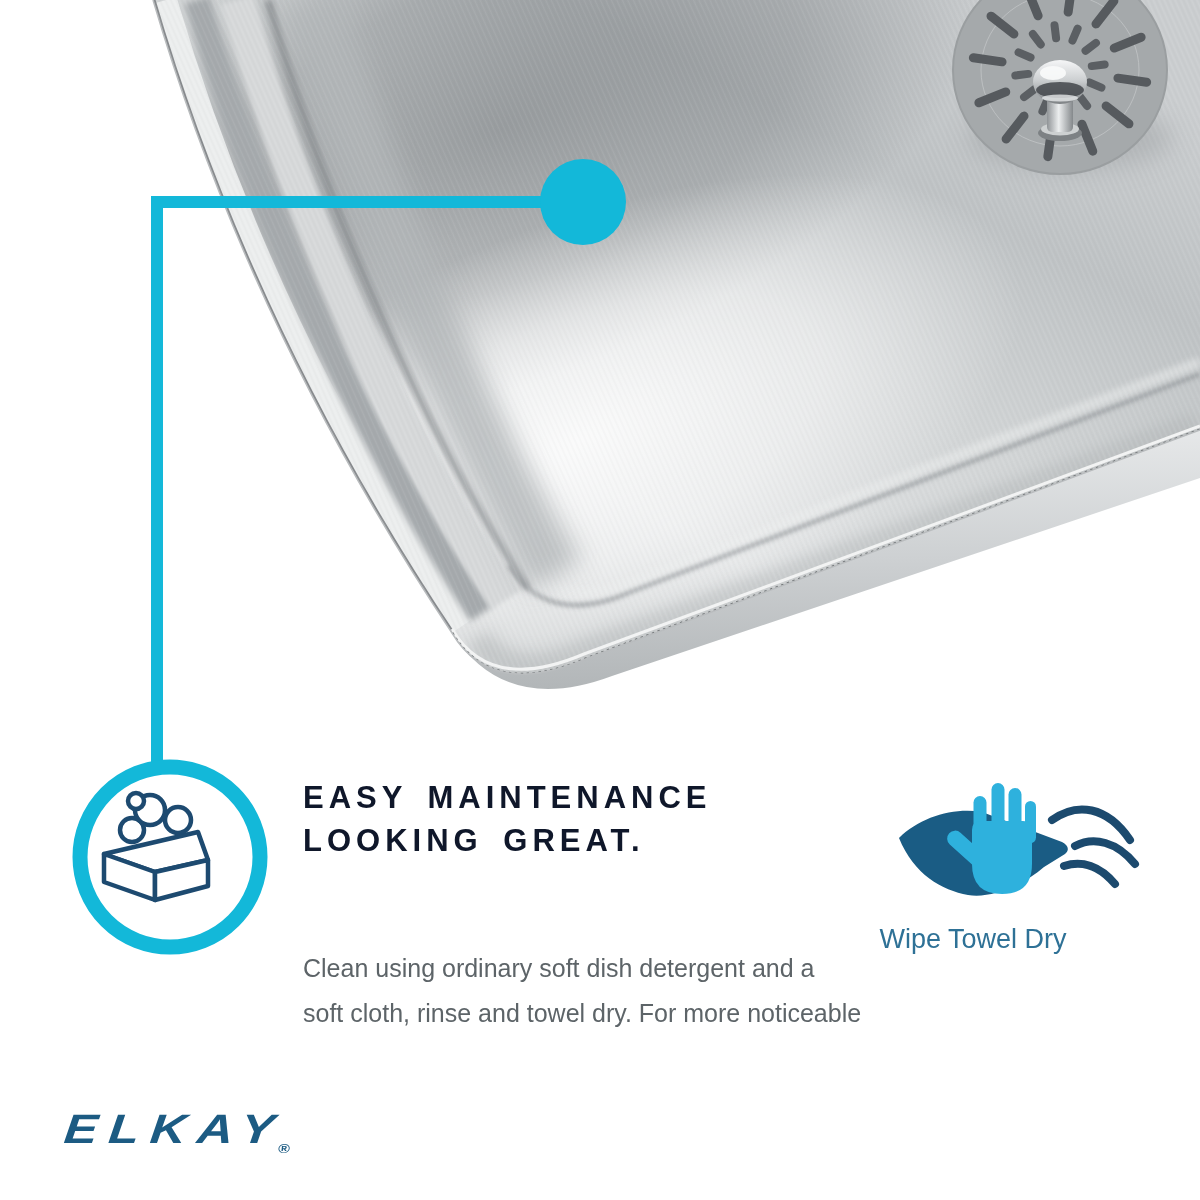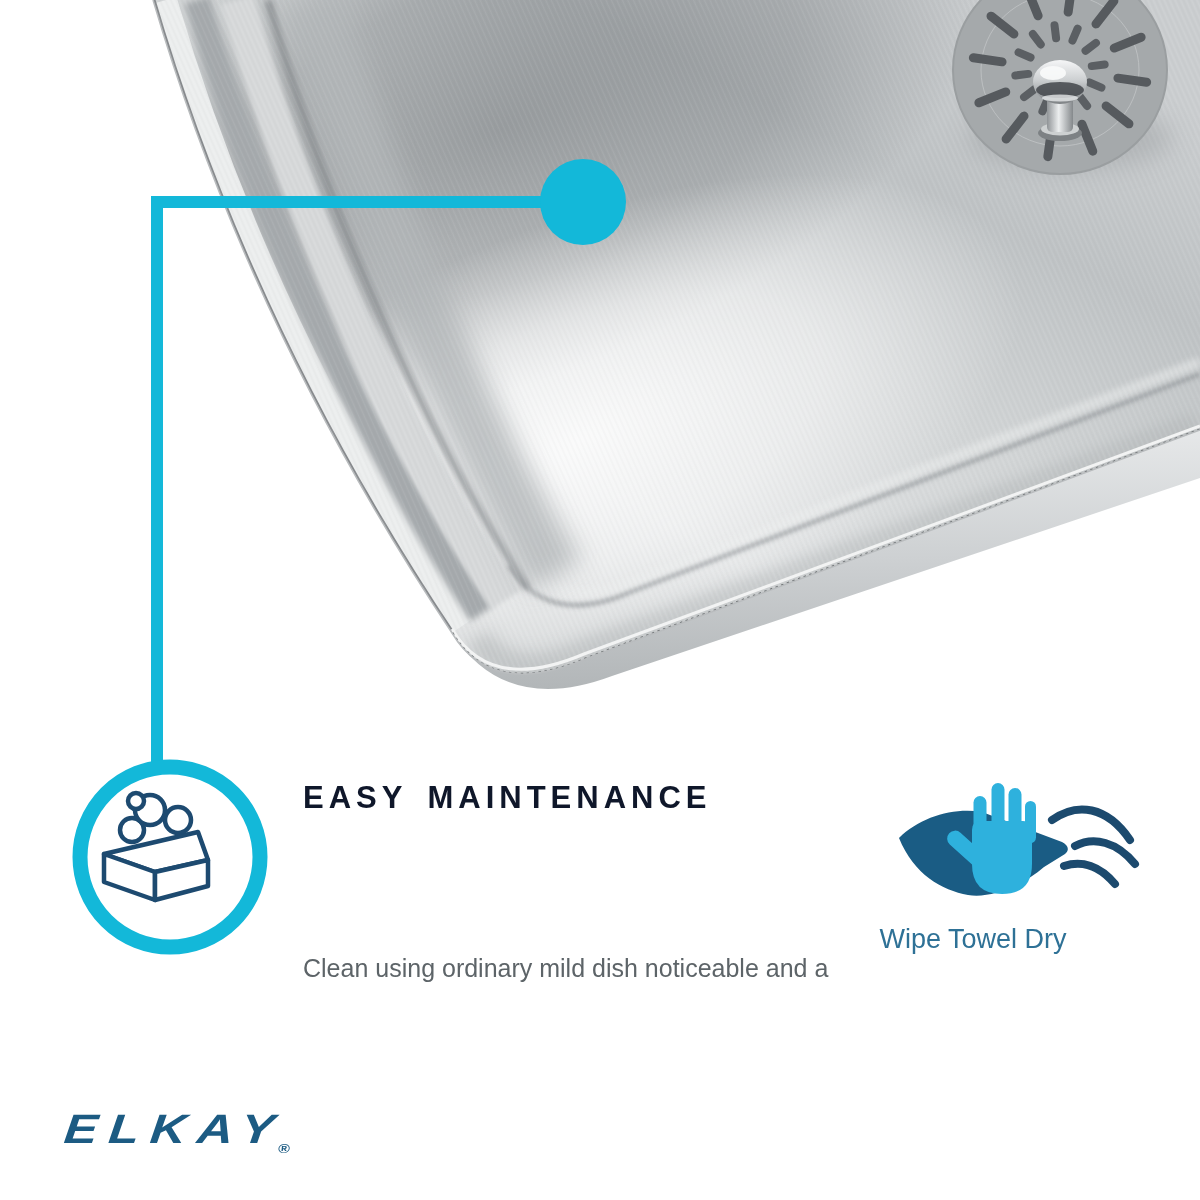--- a/index.html
+++ b/index.html
@@ -175,24 +175,26 @@
       <path d="M89,119 L89,147 L142,133 L142,107 Z"></path>
       <circle cx="66" cy="77" r="12"></circle>
       <circle cx="112" cy="67" r="13"></circle>
       <circle cx="84" cy="57" r="15"></circle>
       <circle cx="70" cy="48" r="8"></circle>
     </g>
   </svg>
 
   <div class="abs headline">
     <div>EASY MAINTENANCE</div>
+    <div>LOOKING GREAT.</div>
   </div>
 
   <div class="abs bodycopy">
-    <div>Clean using ordinary mild dish noticeable and a</div>
+    <div>Clean using ordinary soft dish detergent and a</div>
+    <div>soft cloth, rinse and towel dry. For more noticeable</div>
   </div>
 
   <svg class="abs" style="left:872px;top:758px" width="300" height="170" viewBox="0 0 300 170">
     <path fill="#1a5c84" d="M27,80 C48,59 82,49 110,54 L190,84 C196,87 198,92 193,96 L172,109
              C150,128 118,141 96,137 C70,132 42,117 27,80 Z"></path>
     <g fill="#2eb1dd">
       <rect x="-8" y="-28" width="16" height="56" rx="8" transform="translate(98,94) rotate(-48)"></rect>
       <rect x="101.5" y="38" width="13" height="46" rx="6.5"></rect>
       <rect x="119.5" y="25" width="13" height="56" rx="6.5"></rect>
       <rect x="136.5" y="30" width="13" height="54" rx="6.5"></rect>

